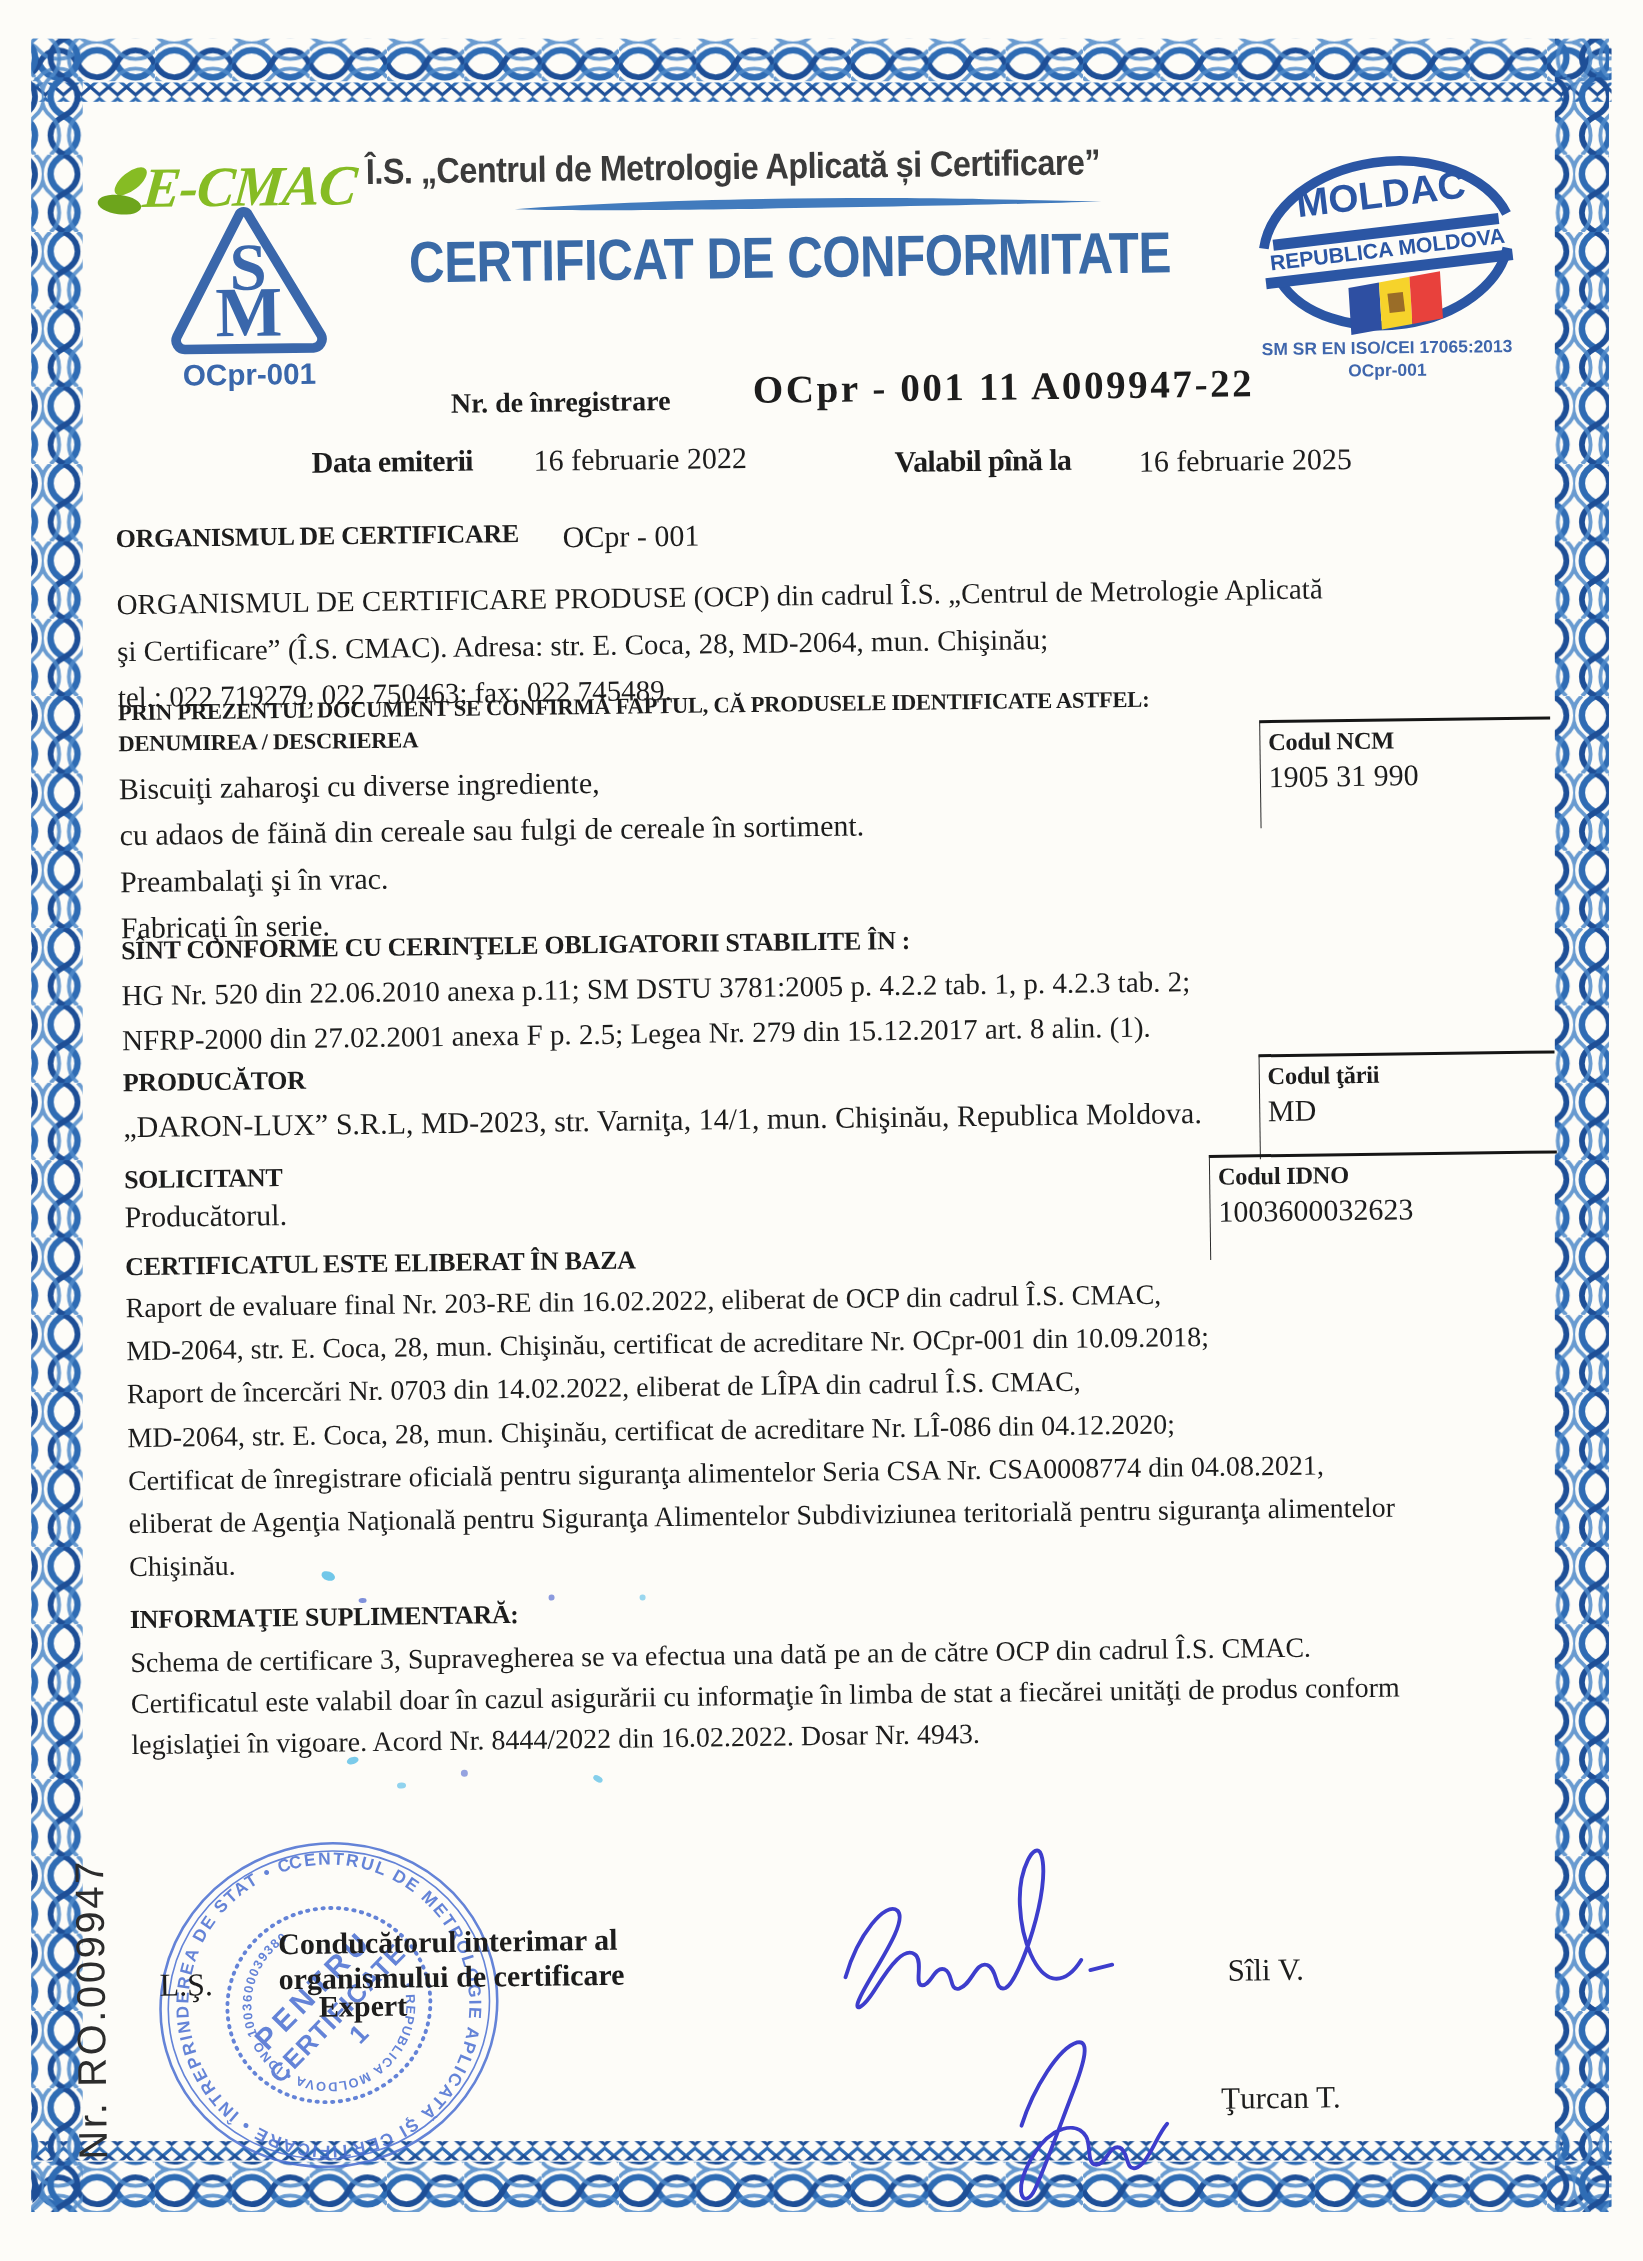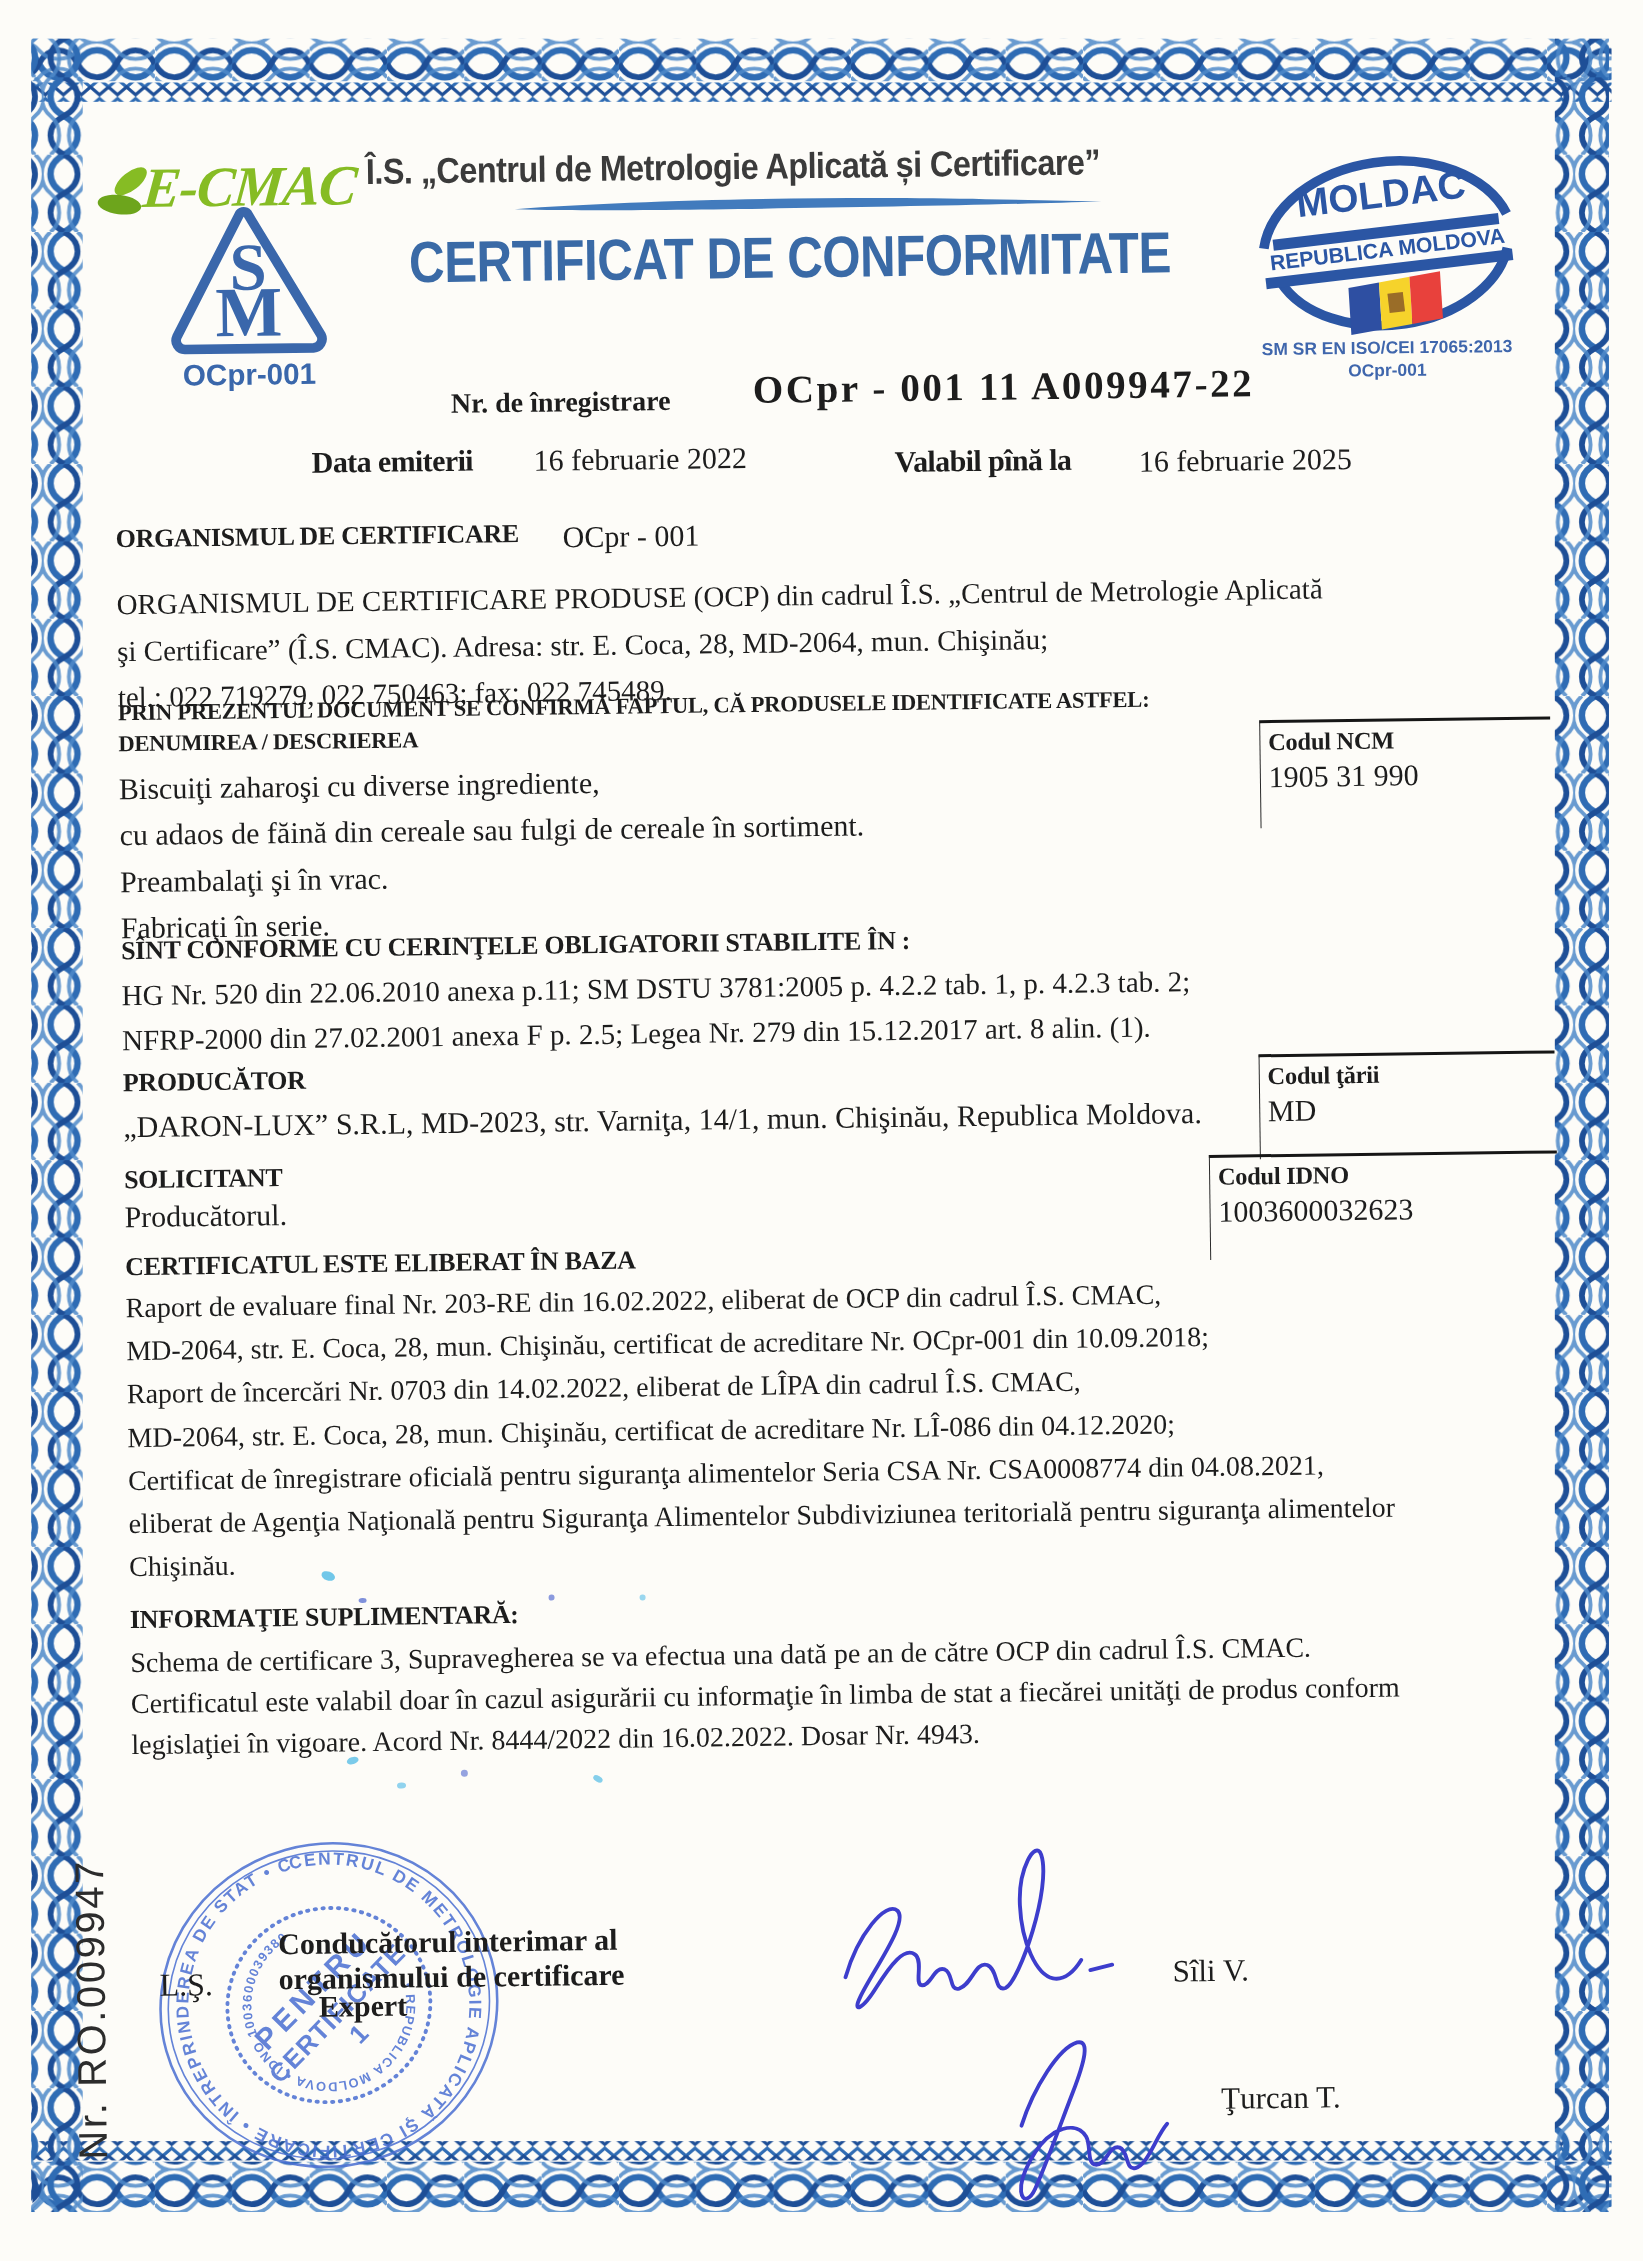--- a/index.html
+++ b/index.html
@@ -198,21 +198,21 @@
         </g>
       </g>
     </svg>
 
     <div class="abs serial" style="left:57px;top:1834px;height:316px;">Nr. RO.009947</div>
 
     <span class="abs ls" style="left:147px;top:1960px;">L.Ş.</span>
 
     <div class="abs role" style="left:266px;top:1921px;">Conducătorul interimar al</div>
     <div class="abs role" style="left:266px;top:1956px;">organismului de certificare</div>
-    <span class="abs name" style="left:1160px;top:1960px;">Sîli V.</span>
+    <span class="abs name" style="left:1215px;top:1960px;">Sîli V.</span>
 
     <span class="abs role" style="left:306px;top:1984px;">Expert</span>
     <span class="abs name" style="left:1207px;top:2088px;">Ţurcan T.</span>
 
     <svg width="1644" height="2261" style="position:absolute;left:0;top:0;pointer-events:none;" viewBox="0 0 2550 3508">
       <g fill="none" stroke="#3d3dcc" stroke-width="6" stroke-linecap="round">
         <path d="M1292,3068 C1312,3002 1356,2950 1374,2966 C1392,2984 1332,3062 1314,3100
                  C1302,3124 1317,3120 1340,3084 C1362,3050 1384,3022 1400,3034 C1414,3044 1398,3080 1410,3082
                  C1424,3084 1430,3052 1446,3058 C1460,3064 1452,3092 1468,3088 C1488,3082 1494,3046 1512,3052
                  C1530,3060 1522,3094 1540,3088 C1562,3078 1614,2932 1598,2882 C1590,2858 1562,2902 1564,2960

